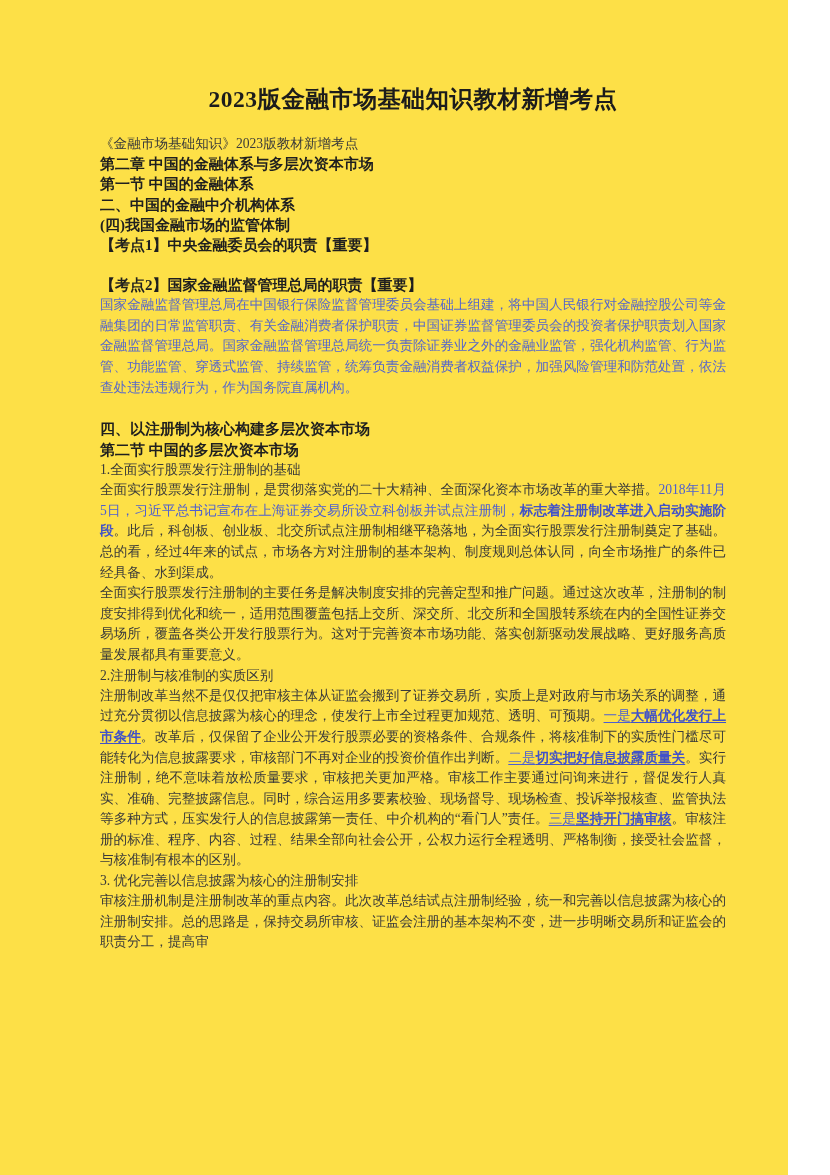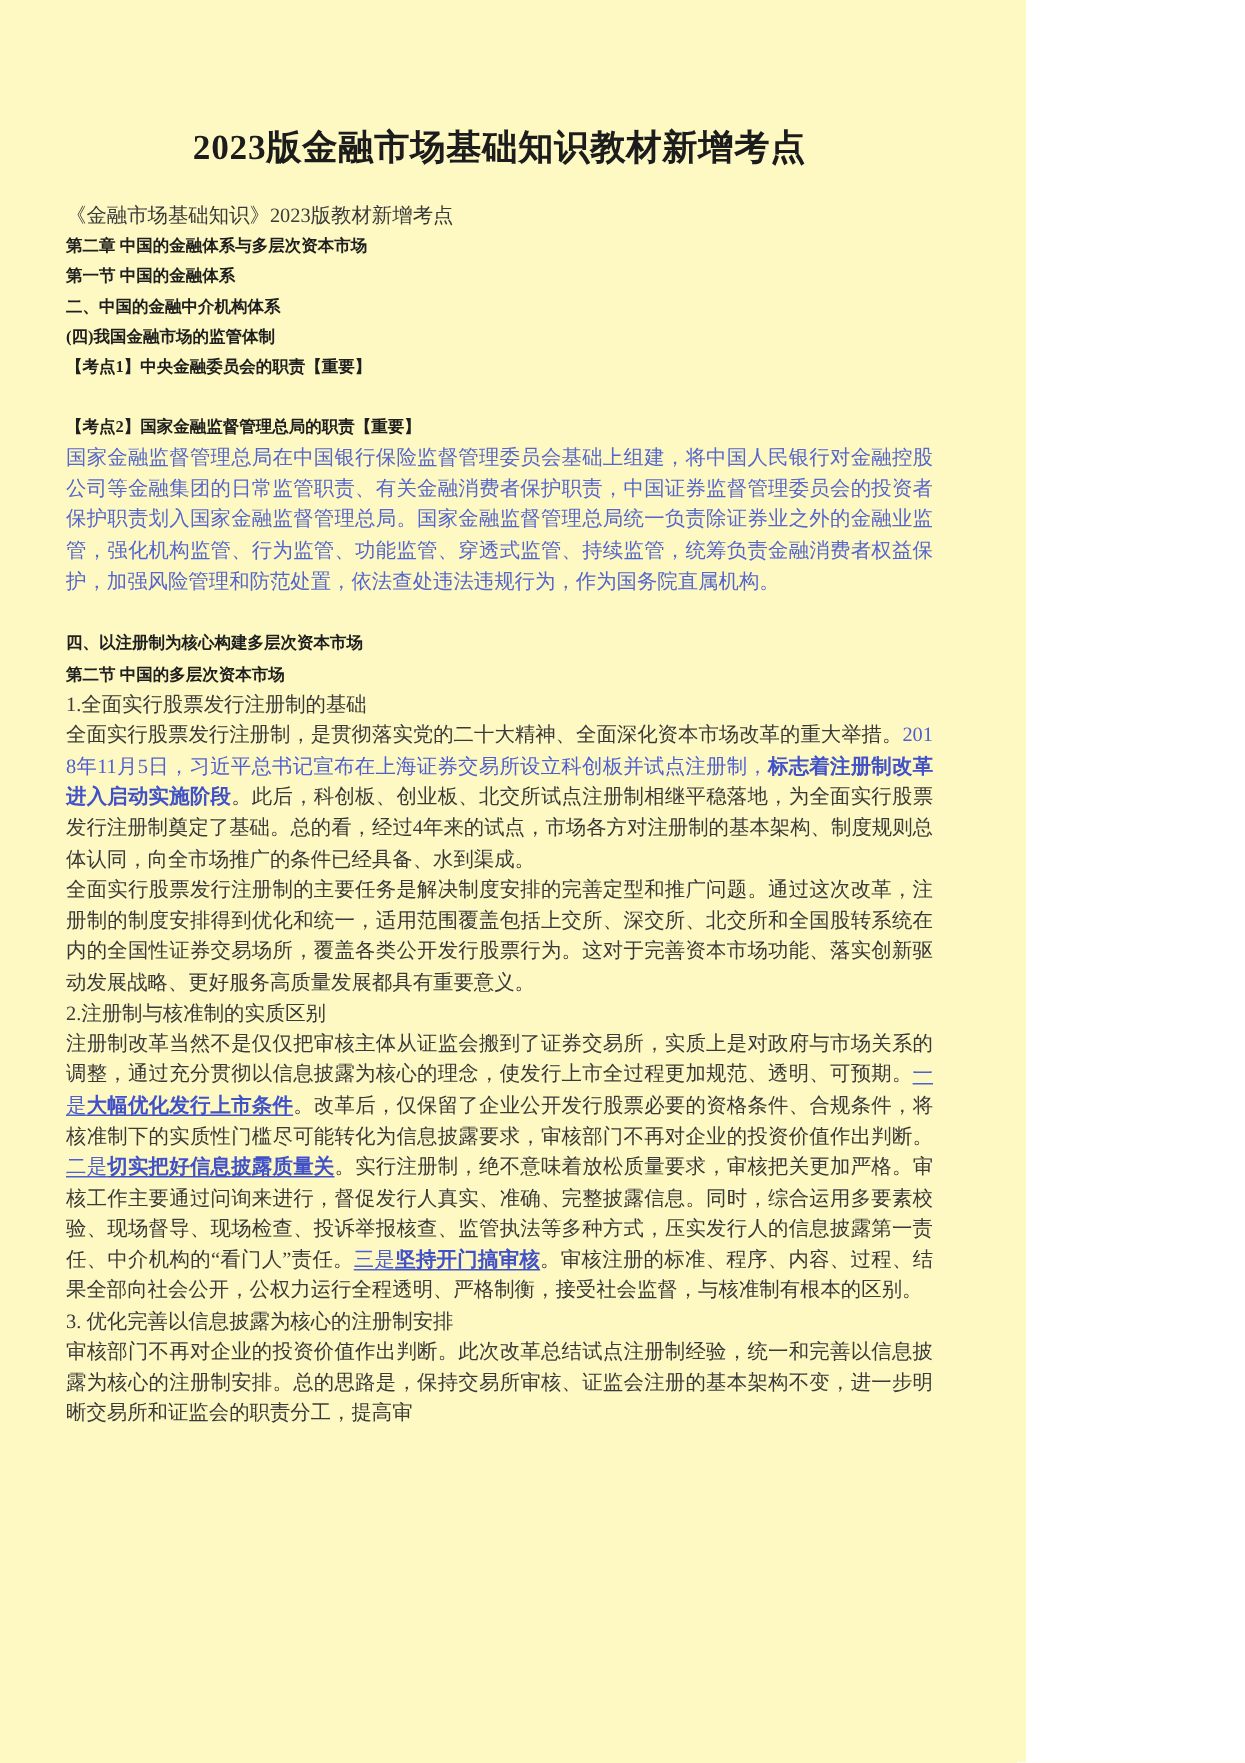--- a/index.html
+++ b/index.html
@@ -6,25 +6,25 @@
     margin: 0;
     padding: 0;
     background: #ffffff;
   }
   body {
     font-family: "Liberation Serif", "DejaVu Serif", serif;
     color: #2a2a2a;
   }
   .page {
     position: relative;
-    width: 684px;
+    width: 788px;
     height: 1175px;
-    background: #fef9c3;
+    background: #fde047;
     box-sizing: border-box;
-    padding: 84px 62px 0 44px;
+    padding: 84px 62px 0 100px;
     overflow: hidden;
   }
   .doc-title {
     font-size: 23.5px;
     font-weight: bold;
     text-align: center;
     letter-spacing: 0.5px;
     color: #1c1c1c;
     margin: 0 0 19px 0;
     line-height: 1.3;
@@ -34,21 +34,21 @@
     line-height: 20.2px;
     color: #3a3a3a;
     margin: 0;
     text-align: justify;
     text-justify: inter-ideograph;
     word-break: break-all;
   }
   .hd {
     font-weight: bold;
     color: #1f1f1f;
-    font-size: 11px;
+    font-size: 15px;
     line-height: 20.4px;
     margin: 0;
   }
   .para {
     font-size: 13.6px;
     line-height: 20.6px;
     color: #3a3a3a;
     margin: 0;
     text-align: justify;
     text-justify: inter-ideograph;
@@ -102,15 +102,15 @@
   <div class="para"><span>全面实行股票发行注册制，是贯彻落实党的二十大精神、全面深化资本市场改革的重大举措。</span><span class="blue">2018年11月5日，习近平总书记宣布在上海证券交易所设立科创板并试点注册制，</span><span class="blue-b">标志着注册制改革进入启动实施阶段</span><span>。此后，科创板、创业板、北交所试点注册制相继平稳落地，为全面实行股票发行注册制奠定了基础。总的看，经过4年来的试点，市场各方对注册制的基本架构、制度规则总体认同，向全市场推广的条件已经具备、水到渠成。</span></div>
 
   <div class="para">全面实行股票发行注册制的主要任务是解决制度安排的完善定型和推广问题。通过这次改革，注册制的制度安排得到优化和统一，适用范围覆盖包括上交所、深交所、北交所和全国股转系统在内的全国性证券交易场所，覆盖各类公开发行股票行为。这对于完善资本市场功能、落实创新驱动发展战略、更好服务高质量发展都具有重要意义。</div>
 
   <div class="line">2.注册制与核准制的实质区别</div>
 
   <div class="para"><span>注册制改革当然不是仅仅把审核主体从证监会搬到了证券交易所，实质上是对政府与市场关系的调整，通过充分贯彻以信息披露为核心的理念，使发行上市全过程更加规范、透明、可预期。</span><span class="blue-u">一是</span><span class="blue-bu">大幅优化发行上市条件</span><span>。改革后，仅保留了企业公开发行股票必要的资格条件、合规条件，将核准制下的实质性门槛尽可能转化为信息披露要求，审核部门不再对企业的投资价值作出判断。</span><span class="blue-u">二是</span><span class="blue-bu">切实把好信息披露质量关</span><span>。实行注册制，绝不意味着放松质量要求，审核把关更加严格。审核工作主要通过问询来进行，督促发行人真实、准确、完整披露信息。同时，综合运用多要素校验、现场督导、现场检查、投诉举报核查、监管执法等多种方式，压实发行人的信息披露第一责任、中介机构的“看门人”责任。</span><span class="blue-u">三是</span><span class="blue-bu">坚持开门搞审核</span><span>。审核注册的标准、程序、内容、过程、结果全部向社会公开，公权力运行全程透明、严格制衡，接受社会监督，与核准制有根本的区别。</span></div>
 
   <div class="line">3. 优化完善以信息披露为核心的注册制安排</div>
 
-  <div class="para">审核部门不再对企业的投资价值作出判断。此次改革总结试点注册制经验，统一和完善以信息披露为核心的注册制安排。总的思路是，保持交易所审核、证监会注册的基本架构不变，进一步明晰交易所和证监会的职责分工，提高审</div>
+  <div class="para">审核注册机制是注册制改革的重点内容。此次改革总结试点注册制经验，统一和完善以信息披露为核心的注册制安排。总的思路是，保持交易所审核、证监会注册的基本架构不变，进一步明晰交易所和证监会的职责分工，提高审</div>
 
 </div>
 
 </body></html>

